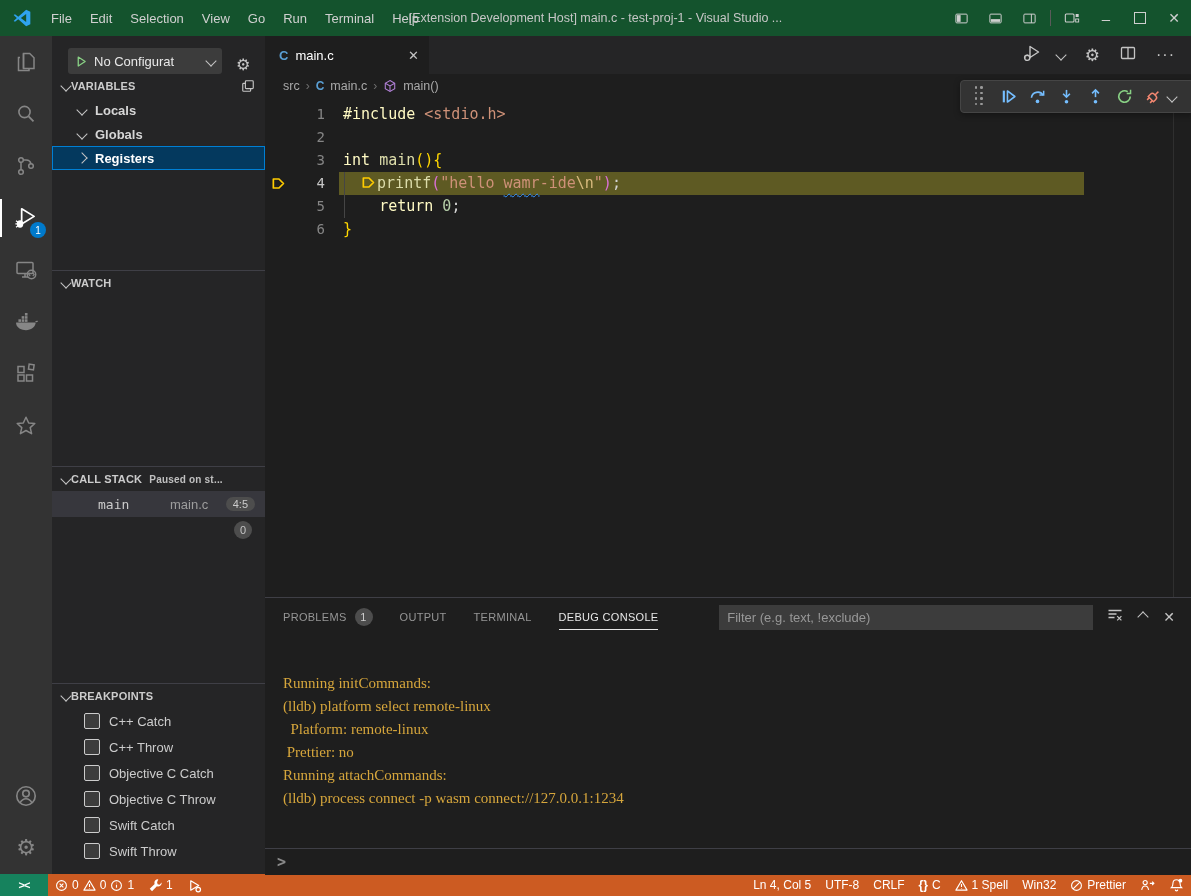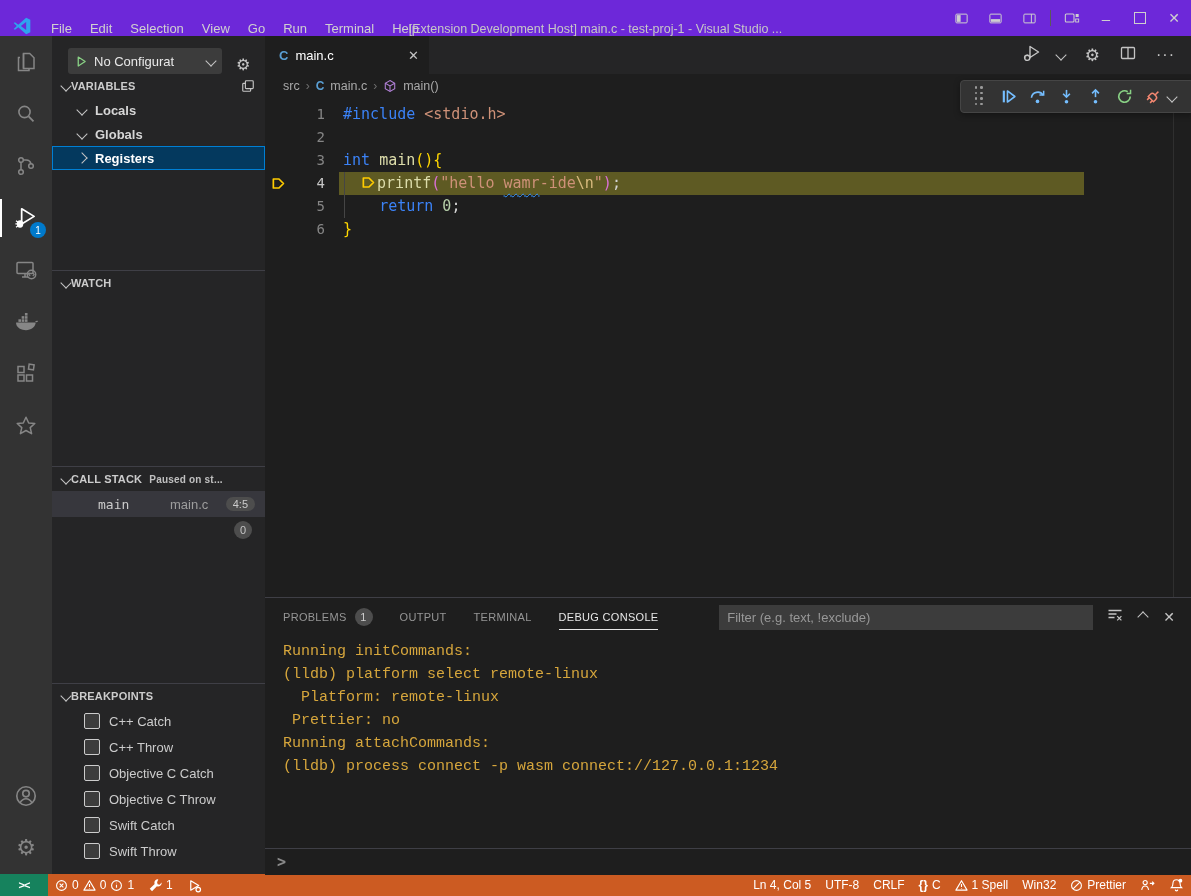--- a/index.html
+++ b/index.html
@@ -1,20 +1,20 @@
 <!DOCTYPE html>
 <html><head>
 <meta charset="utf-8">
 <style>
   html,body{margin:0;padding:0;background:#101010;}
   .app{position:relative;width:1191px;height:896px;background:#1e1e1e;overflow:hidden;
        font-family:"Liberation Sans","DejaVu Sans",sans-serif;color:#cccccc;user-select:none;}
 
   
-  .titlebar{height:36px;background:#6d28d9;display:flex;align-items:flex-end;position:relative;}
+  .titlebar{height:36px;background:#14532d;display:flex;align-items:center;position:relative;}
   .vslogo{margin:0 10px 0 12px;flex:none;}
   .menus{display:flex;}
   .menu-item{padding:0 9px;font-size:13px;color:#d0d0d0;cursor:default;}
   .win-title{position:absolute;left:50%;transform:translateX(-50%);font-size:12.5px;color:#c7c7c7;white-space:nowrap;}
   .tb-right{margin-left:auto;display:flex;align-items:center;height:100%;}
   .tb-ic{width:34px;height:100%;display:flex;align-items:center;justify-content:center;color:#cfcfcf;}
   .tb-sep{width:1px;height:16px;background:#5a5a5a;margin:0 4px;}
   .minimize-glyph{font-size:15px;}
   .max-box{width:10px;height:10px;border:1.2px solid #cfcfcf;}
   .close-glyph{font-size:14px;}
@@ -93,21 +93,21 @@
              font-family:"DejaVu Sans Mono","Liberation Mono",monospace;font-size:15px;}
   .code{padding-top:5px;}
   .line{display:flex;height:23px;line-height:23px;position:relative;}
   .glyph{width:26px;flex:none;display:flex;align-items:center;justify-content:center;}
   .lnum{width:34px;flex:none;text-align:right;color:#858585;font-size:14px;}
   .line.hl .lnum{color:#c6c6c6;}
   .lcontent{padding-left:18px;white-space:pre;position:relative;z-index:1;color:#d4d4d4;}
   .line.hl::before{content:"";position:absolute;left:74px;width:745px;top:0;bottom:0;background:#5e5a23;}
   .line.guide::after{content:"";position:absolute;left:79px;top:0;bottom:0;border-left:1px solid #454545;}
   .inline-arrow{display:inline-block;vertical-align:-2px;margin-right:1px;}
-  .tok-kw{color:#3b82f6;} .tok-fn{color:#dcdcaa;} .tok-str{color:#ce9178;} .tok-esc{color:#d7ba7d;}
+  .tok-kw{color:#fef9c3;} .tok-fn{color:#dcdcaa;} .tok-str{color:#ce9178;} .tok-esc{color:#d7ba7d;}
   .tok-num{color:#b5cea8;} .tok-p1{color:#ffd700;} .tok-p2{color:#da70d6;} .tok-plain{color:#d4d4d4;}
   .tok-wavy{color:#ce9178;text-decoration:underline;text-decoration-style:wavy;text-decoration-color:#3794ff;
             text-underline-offset:5px;text-decoration-thickness:1.2px;}
   .minimap-line{position:absolute;top:0;bottom:0;left:908px;width:1px;background:#2f2f2f;}
 
   
   .dbg-float{position:absolute;top:44px;left:695px;width:224px;height:31px;background:#333333;
              border:1px solid #454545;border-radius:4px;display:flex;align-items:center;z-index:5;
              box-shadow:0 2px 6px rgba(0,0,0,.35);padding:0 4px;}
   .dbg-btn{width:29px;height:29px;display:flex;align-items:center;justify-content:center;}
@@ -121,22 +121,22 @@
   .ptabs{display:flex;gap:27px;margin-left:18px;}
   .ptab{display:flex;align-items:center;gap:8px;font-size:11px;letter-spacing:.3px;color:#969696;height:38px;position:relative;}
   .ptab.active{color:#e7e7e7;}
   .ptab.active::after{content:"";position:absolute;left:0;right:0;bottom:6px;border-bottom:1px solid #e7e7e7;}
   .ptab .badge{min-width:18px;height:18px;border-radius:50%;background:#4d4d4d;color:#cccccc;font-size:11px;
                display:flex;align-items:center;justify-content:center;}
   .filter-input{margin-left:auto;width:358px;height:25px;background:#3c3c3c;border:none;outline:none;
                 color:#cccccc;font-size:13px;padding:0 8px;font-family:"Liberation Sans",sans-serif;}
   .filter-input::placeholder{color:#989898;}
   .panel-acts{display:flex;align-items:center;gap:16px;margin:0 16px 0 14px;color:#c5c5c5;}
-  .console{flex:1;padding:4px 0 0 18px;font-family:Liberation Mono, monospace;
-           font-size:15px;line-height:23px;white-space:pre;overflow:hidden;}
+  .console{flex:1;padding:4px 0 0 18px;font-family:Liberation Serif, serif;
+           font-size:15px;line-height:23px;white-space:pre;overflow:hidden;margin-top:32px;}
   .cline{color:#d6a63c;}
   .prompt-row{height:26px;border-top:1px solid #3f3f46;display:flex;align-items:center;padding-left:12px;flex:none;}
   .prompt-glyph{color:#8a8a8a;font-size:15px;font-weight:bold;font-family:"DejaVu Sans Mono",monospace;}
 
   
   .statusbar{height:22px;background:#cc5b22;display:flex;align-items:center;font-size:12px;color:#ffffff;}
   .sb-remote{width:48px;height:100%;background:#16825d;display:flex;align-items:center;justify-content:center;
              font-weight:bold;font-size:11px;letter-spacing:-1px;flex:none;}
   .sb-item{display:flex;align-items:center;gap:4px;padding:0 7px;height:100%;white-space:nowrap;}
   .sb-right{margin-left:auto;display:flex;align-items:center;height:100%;}

